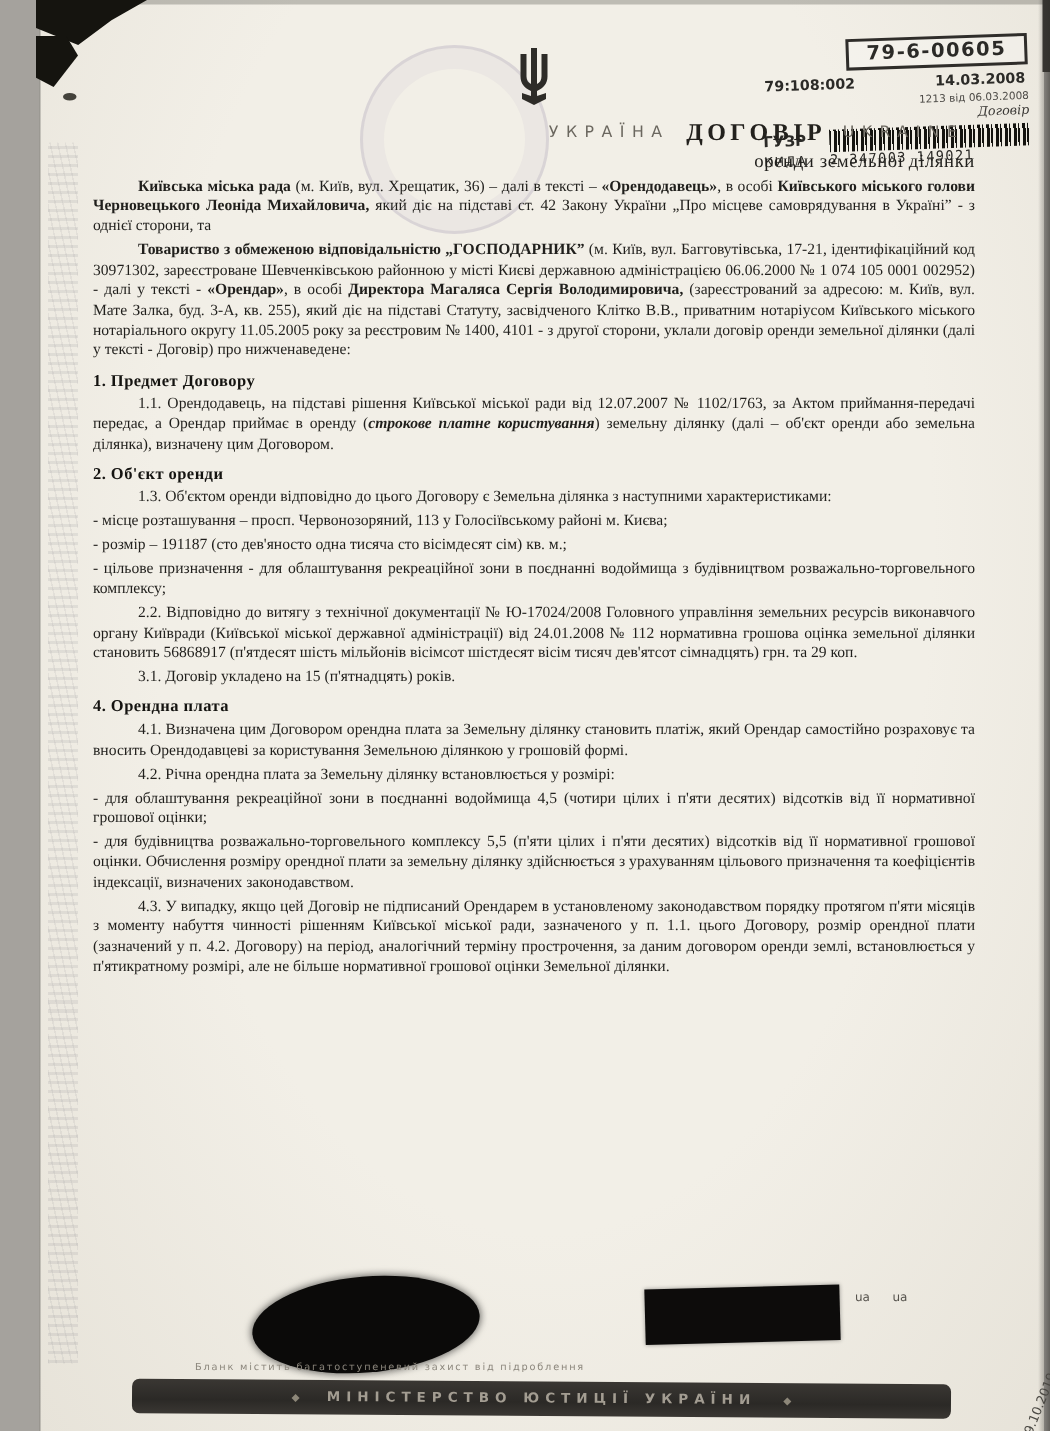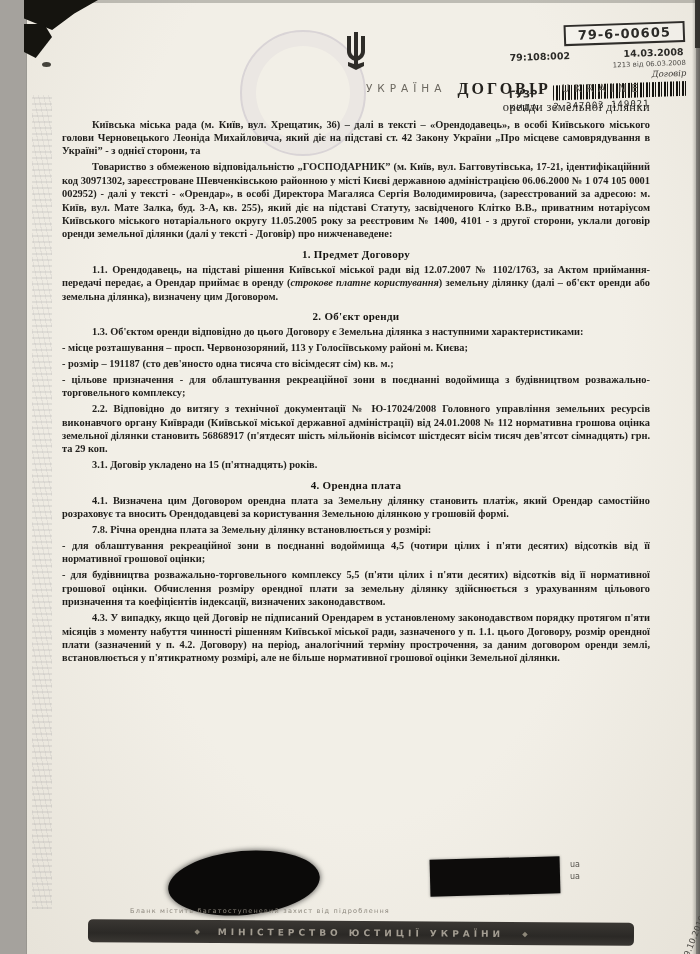--- a/index.html
+++ b/index.html
@@ -41,30 +41,30 @@
   .emblem-wrap{text-align:center;height:48px;padding-top:2px;}
   .title-line{text-align:right;}
   .wm{font-family:"DejaVu Sans",sans-serif;font-size:10.5px;letter-spacing:5px;color:#6b675f;margin:0 7px;vertical-align:2px;}
   .title{font-weight:bold;letter-spacing:3px;font-size:16px;color:#23211d;}
   .subtitle{text-align:right;font-size:12.5px;margin-top:2px;letter-spacing:.4px;}
   .date-line{margin:20px 0 10px 30px;font-size:11px;}
   .handwriting{display:inline-block;width:212px;border-bottom:1.2px solid #3a3a42;font-style:italic;
     text-align:center;font-size:13.5px;letter-spacing:1.5px;color:#2c2c36;transform:rotate(-.6deg);
     font-family:"DejaVu Serif",serif;}
   .yeartext{border-bottom:1px dotted #555;padding:0 4px;}
-  p.body{margin:2.5px 0;font-size:10.4px;line-height:1.29;text-align:justify;font-weight:bold;}
+  p.body{margin:2.5px 0;font-size:10.4px;line-height:1.29;text-align:justify;}
   p.ind{text-indent:30px;}
-  h4.sec{margin:7px 0 3px;text-align:center;font-size:11px;letter-spacing:.3px;color:#151411;}
+  h4.sec{margin:7px 0 3px;font-size:11px;letter-spacing:.3px;color:#151411;}
   b.bi{font-style:italic;margin-top:28px;}
   
   .redaction-oval{position:absolute;left:168px;top:851px;width:152px;height:64px;background:#0b0a09;
     border-radius:50%;transform:rotate(-5deg);box-shadow:0 0 5px 1px rgba(10,10,9,.55);}
   .redaction-block{position:absolute;left:430px;top:858px;width:130px;height:37px;background:#0d0c0b;
     transform:rotate(-1.5deg);box-shadow:0 0 3px rgba(10,10,9,.4);}
-  .ua-marks{position:absolute;left:570px;top:860px;display:flex;flex-direction:column;gap:3px;
+  .ua-marks{position:absolute;left:570px;top:860px;display:flex;flex-direction:row;gap:15px;
     font-size:8px;color:#55524c;font-family:"DejaVu Sans",sans-serif;}
   .microtext{position:absolute;left:130px;width:440px;top:907px;text-align:left;font-size:6.5px;
     color:#8b867c;letter-spacing:1.2px;font-family:"DejaVu Sans",sans-serif;}
   .ministry-band{position:absolute;left:88px;right:66px;top:921px;height:23px;border-radius:5px;
     background:linear-gradient(#3a3733,#2b2926 60%,#3a3733);display:flex;align-items:center;
     justify-content:center;gap:18px;color:#a39d92;font-family:"DejaVu Sans",sans-serif;font-size:9px;
     font-weight:bold;letter-spacing:4px;transform:rotate(.4deg);}
   .orn{font-size:7px;letter-spacing:0;color:#8d8779;}
   .side-date{position:absolute;right:2px;top:914px;transform:rotate(-68deg);transform-origin:right top;
     font-size:8.5px;color:#4a4843;font-family:"DejaVu Sans",sans-serif;}
@@ -125,21 +125,21 @@
     <p class="body ind">1.3. Об'єктом оренди відповідно до цього Договору є Земельна ділянка з наступними характеристиками:</p>
     <p class="body">- місце розташування – просп. Червонозоряний, 113 у Голосіївському районі м. Києва;</p>
     <p class="body">- розмір – 191187 (сто дев'яносто одна тисяча сто вісімдесят сім) кв. м.;</p>
     <p class="body">- цільове призначення - для облаштування рекреаційної зони в поєднанні водоймища з будівництвом розважально-торговельного комплексу;</p>
     <p class="body ind">2.2. Відповідно до витягу з технічної документації № Ю-17024/2008 Головного управління земельних ресурсів виконавчого органу Київради (Київської міської державної адміністрації) від 24.01.2008 № 112 нормативна грошова оцінка земельної ділянки становить 56868917 (п'ятдесят шість мільйонів вісімсот шістдесят вісім тисяч дев'ятсот сімнадцять) грн. та 29 коп.</p>
 
     <p class="body ind">3.1. Договір укладено на 15 (п'ятнадцять) років.</p>
 
     <h4 class="sec">4. Орендна плата</h4>
     <p class="body ind">4.1. Визначена цим Договором орендна плата за Земельну ділянку становить платіж, який Орендар самостійно розраховує та вносить Орендодавцеві за користування Земельною ділянкою у грошовій формі.</p>
-    <p class="body ind">7.8. Річна орендна плата за Земельну ділянку встановлюється у розмірі:</p>
+    <p class="body ind">4.2. Річна орендна плата за Земельну ділянку встановлюється у розмірі:</p>
     <p class="body">- для облаштування рекреаційної зони в поєднанні водоймища 4,5 (чотири цілих і п'яти десятих) відсотків від її нормативної грошової оцінки;</p>
     <p class="body">- для будівництва розважально-торговельного комплексу 5,5 (п'яти цілих і п'яти десятих) відсотків від її нормативної грошової оцінки. Обчислення розміру орендної плати за земельну ділянку здійснюється з урахуванням цільового призначення та коефіцієнтів індексації, визначених законодавством.</p>
     <p class="body ind">4.3. У випадку, якщо цей Договір не підписаний Орендарем в установленому законодавством порядку протягом п'яти місяців з моменту набуття чинності рішенням Київської міської ради, зазначеного у п. 1.1. цього Договору, розмір орендної плати (зазначений у п. 4.2. Договору) на період, аналогічний терміну прострочення, за даним договором оренди землі, встановлюється у п'ятикратному розмірі, але не більше нормативної грошової оцінки Земельної ділянки.</p>
   </div>
 
   <div class="redaction-oval"></div>
   <div class="redaction-block"></div>
   <div class="ua-marks">
     <span>ua</span>
     <span>ua</span>

